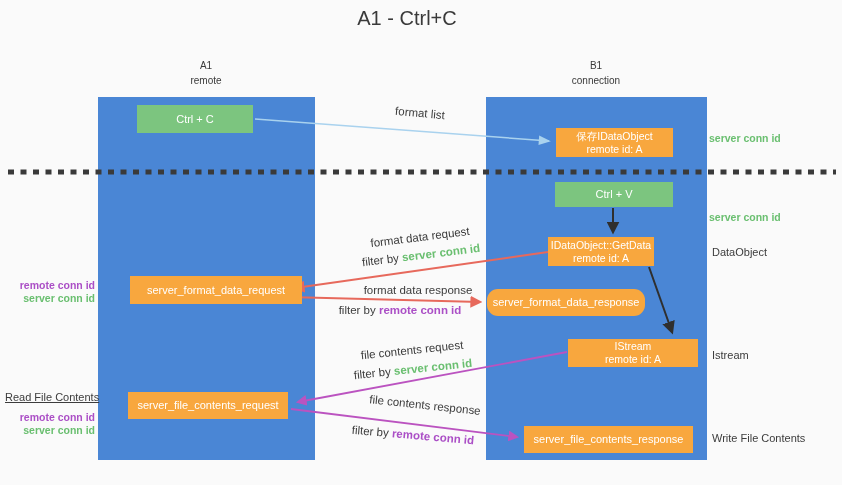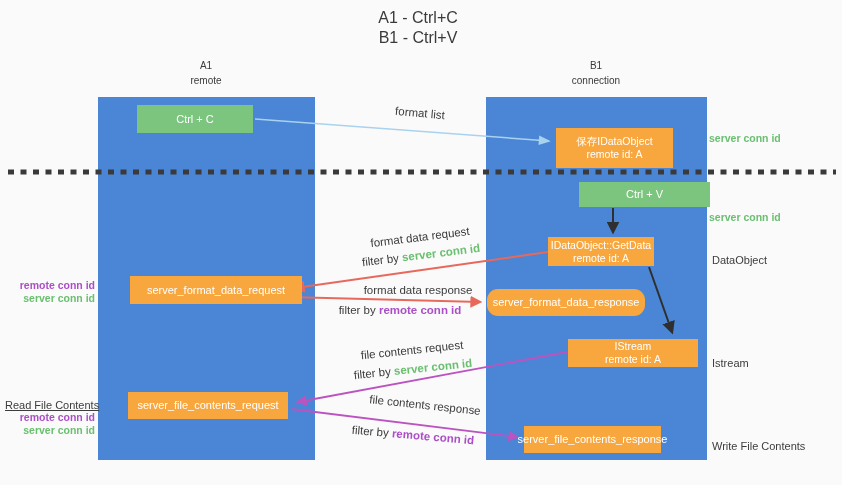--- a/index.html
+++ b/index.html
@@ -1,42 +1,41 @@
 <!DOCTYPE html>
 <html><head>
 <meta charset="utf-8">
 <style>
   html,body{margin:0;padding:0;}
   body{font-family:"Liberation Sans","DejaVu Sans",sans-serif;background:#f4f4f4;}
   .stage{position:relative;width:842px;height:485px;background:#fafafa;overflow:hidden;}
   .abs{position:absolute;}
-  .title{left:287px;top:8px;width:262px;text-align:center;font-size:16px;line-height:20px;color:#3a3a3a;}
+  .title{left:276px;top:8px;width:262px;text-align:center;font-size:20px;line-height:20px;color:#3a3a3a;}
   .col-header{width:120px;text-align:center;font-size:10px;line-height:15px;color:#3a3a3a;top:58px;}
   .column{background:#4a86d5;top:97px;height:363px;}
   .box{display:flex;flex-direction:column;align-items:center;justify-content:center;
        color:#ffffff;font-size:11px;line-height:13px;text-align:center;}
   .green-box{background:#7cc57f;}
   .orange-box{background:#f8a73e;}
   .lbl{font-size:11.5px;color:#3c3c3c;text-align:center;white-space:nowrap;}
   .lbl .green{color:#6abf70;font-weight:bold;}
   .lbl .purple{color:#ab4fc6;font-weight:bold;}
   .side-green{color:#6abf70;font-weight:bold;font-size:10.5px;white-space:nowrap;}
   .side-purple{color:#ab4fc6;font-weight:bold;font-size:10.5px;white-space:nowrap;}
-  .side-black{color:#3c3c3c;font-size:11px;white-space:nowrap;margin-top:8px;}
+  .side-black{color:#3c3c3c;font-size:11px;white-space:nowrap;}
   .right-align{text-align:right;}
   svg.overlay{position:absolute;left:0;top:0;pointer-events:none;}
 </style>
 </head>
 <body>
 
 <div class="stage">
 
   <div class="abs title">
     <div>A1 - Ctrl+C</div>
-    <div>B1 - Ctrl+V</div>
   </div>
 
   <div class="abs col-header" style="left:146px;">
     <div>A1</div>
     <div>remote</div>
   </div>
   <div class="abs col-header" style="left:536px;">
     <div>B1</div>
     <div>connection</div>
   </div>
@@ -74,26 +73,26 @@
 
     <line x1="567" y1="352" x2="298" y2="402" stroke-width="1.8" marker-end="url(#m-mag)" stroke="#bb53c0"></line>
 
     <line x1="291" y1="409" x2="517" y2="437" stroke-width="1.8" marker-end="url(#m-mag)" stroke="#bb53c0"></line>
   </svg>
 
   <div class="abs box green-box" style="left:137px;top:105px;width:116px;height:28px;text-align:center;">
     <div>Ctrl + C</div>
   </div>
 
-  <div class="abs box orange-box" style="left:556px;top:128px;width:117px;height:40px;font-size:10.5px;justify-content:center;">
+  <div class="abs box orange-box" style="left:556px;top:128px;width:117px;height:29px;font-size:10.5px;justify-content:center;">
     <div>保存IDataObject</div>
     <div>remote id: A</div>
   </div>
 
-  <div class="abs box green-box" style="left:555px;top:182px;width:131px;height:25px;margin-left:24px;">
+  <div class="abs box green-box" style="left:555px;top:182px;width:118px;height:25px;">
     <div>Ctrl + V</div>
   </div>
 
   <div class="abs box orange-box" style="left:548px;top:237px;width:106px;height:29px;font-size:10.5px;">
     <div>IDataObject::GetData</div>
     <div>remote id: A</div>
   </div>
 
   <div class="abs box orange-box" style="left:130px;top:276px;width:172px;height:28px;">
     <div>server_format_data_request</div>
@@ -105,21 +104,21 @@
 
   <div class="abs box orange-box" style="left:568px;top:339px;width:130px;height:28px;font-size:10.5px;">
     <div>IStream</div>
     <div>remote id: A</div>
   </div>
 
   <div class="abs box orange-box" style="left:128px;top:392px;width:160px;height:27px;">
     <div>server_file_contents_request</div>
   </div>
 
-  <div class="abs box orange-box" style="left:524px;top:426px;width:137px;height:27px;">
+  <div class="abs box orange-box" style="left:524px;top:426px;width:169px;height:27px;">
     <div>server_file_contents_response</div>
   </div>
 
   <div class="abs lbl" style="left:370px;top:107px;width:100px;transform:rotate(5deg);">format list</div>
 
   <div class="abs lbl" style="left:360px;top:231px;width:120px;transform:rotate(-7deg);">format data request</div>
 
   <div class="abs lbl" style="left:356px;top:249px;width:130px;transform:rotate(-7deg);">
     <span>filter by </span><span class="green">server conn id</span>
   </div>

